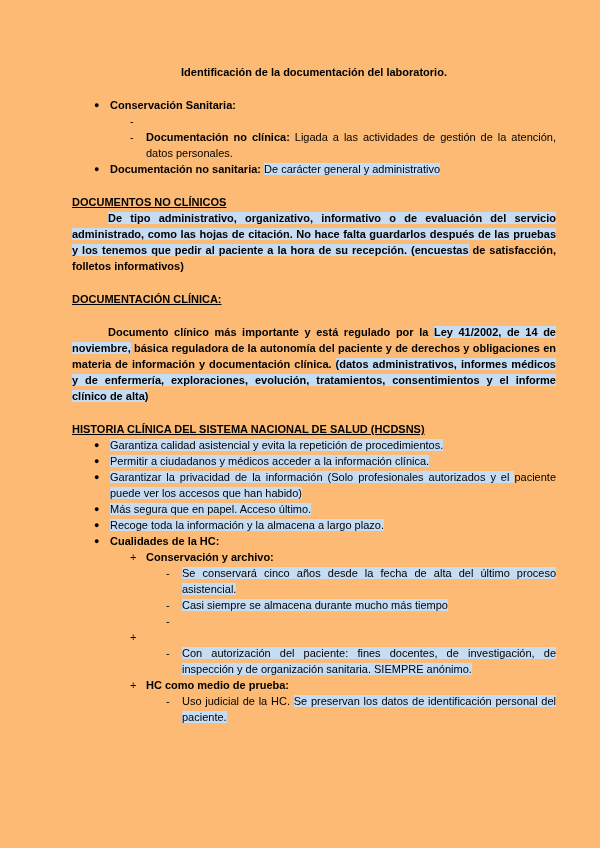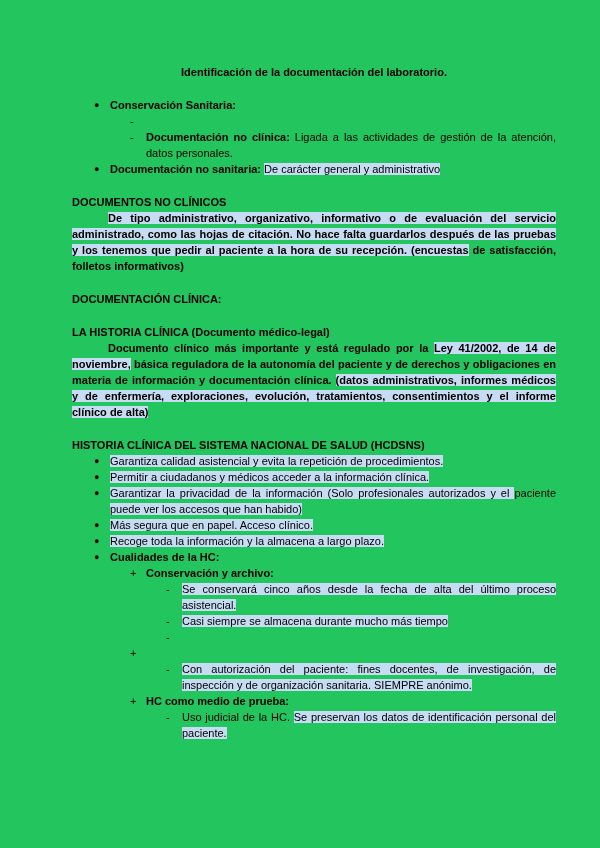--- a/index.html
+++ b/index.html
@@ -1,31 +1,31 @@
 <!DOCTYPE html>
 <html style="--hl: #c6dcf2;"><head>
 <meta charset="utf-8">
 <style>
   * { box-sizing: border-box; }
   html, body { margin: 0; padding: 0; background: #ffffff; }
   .page {
     width: 600px;
     height: 848px;
-    background: #22c55e;
+    background: #fdba74;
     padding: 64px 44px 40px 72px;
     font-family: "Liberation Sans", sans-serif;
     font-size: 11px;
     line-height: 16px;
     color: #000000;
     overflow: hidden;
   }
   .block { min-height: 16px; }
   .spacer { height: 17px; }
   .title  { text-align: center; font-weight: bold; }
-  .heading { font-weight: bold; }
+  .heading { font-weight: bold; text-decoration: underline; }
   .paragraph { text-align: justify; text-indent: 36px; font-weight: bold; }
   .bullet { display: flex; align-items: flex-start; }
   .lvl1 { padding-left: 22px; }
   .lvl2 { padding-left: 58px; }
   .lvl3 { padding-left: 94px; }
   .marker { flex: 0 0 16px; width: 16px; }
   .lvl1 > .marker { font-size: 9px; }
   .content { flex: 1 1 auto; text-align: justify; }
   .b { font-weight: bold; }
   .hl { background-color: var(--hl, #c6dcf2); }
@@ -51,39 +51,38 @@
       <div class="block bullet lvl1">
         <span class="marker">●</span>
         <span class="content"><span class="b ">Documentación no sanitaria: </span><span class="hl">De carácter general y administrativo</span></span>
       </div>
       <div class="block spacer"></div>
       <div class="block heading"><span class="b ">DOCUMENTOS NO CLÍNICOS</span></div>
       <div class="block paragraph"><span class="hl">De tipo administrativo, organizativo, informativo o de evaluación del servicio administrado, como las hojas de citación. No hace falta guardarlos después de las pruebas y los tenemos que pedir al paciente a la hora de su recepción. (encuestas</span><span class=""> de satisfacción, folletos informativos)</span></div>
       <div class="block spacer"></div>
       <div class="block heading"><span class="b ">DOCUMENTACIÓN CLÍNICA:</span></div>
       <div class="block spacer"></div>
-      <div class="block heading"><span class="b ">LA HISTORIA CLÍNICA (Documento médico-legal)</span></div>
       <div class="block paragraph"><span class="">Documento clínico más importante y está regulado por la </span><span class="hl">Ley 41/2002, de 14 de noviembre,</span><span class=""> básica reguladora de la autonomía del paciente y de derechos y obligaciones en materia de información y documentación clínica. </span><span class="hl">(datos administrativos, informes médicos y de enfermería, exploraciones, evolución, tratamientos, consentimientos y el informe clínico de alta)</span></div>
       <div class="block spacer"></div>
       <div class="block heading"><span class="b ">HISTORIA CLÍNICA DEL SISTEMA NACIONAL DE SALUD (HCDSNS)</span></div>
       <div class="block bullet lvl1">
         <span class="marker">●</span>
         <span class="content"><span class="hl">Garantiza calidad asistencial y evita la repetición de procedimientos.</span></span>
       </div>
       <div class="block bullet lvl1">
         <span class="marker">●</span>
         <span class="content"><span class="hl">Permitir a ciudadanos y médicos acceder a la información clínica.</span></span>
       </div>
       <div class="block bullet lvl1">
         <span class="marker">●</span>
         <span class="content"><span class="hl">Garantizar la privacidad de la información (Solo profesionales autorizados y el </span><span class="">paciente </span><span class="hl">puede ver los accesos que han habido)</span></span>
       </div>
       <div class="block bullet lvl1">
         <span class="marker">●</span>
-        <span class="content"><span class="hl">Más segura que en papel. Acceso clínico.</span></span>
+        <span class="content"><span class="hl">Más segura que en papel. Acceso último.</span></span>
       </div>
       <div class="block bullet lvl1">
         <span class="marker">●</span>
         <span class="content"><span class="hl">Recoge toda la información y la almacena a largo plazo.</span></span>
       </div>
       <div class="block bullet lvl1">
         <span class="marker">●</span>
         <span class="content"><span class="b ">Cualidades de la HC:</span></span>
       </div>
       <div class="block bullet lvl2">

